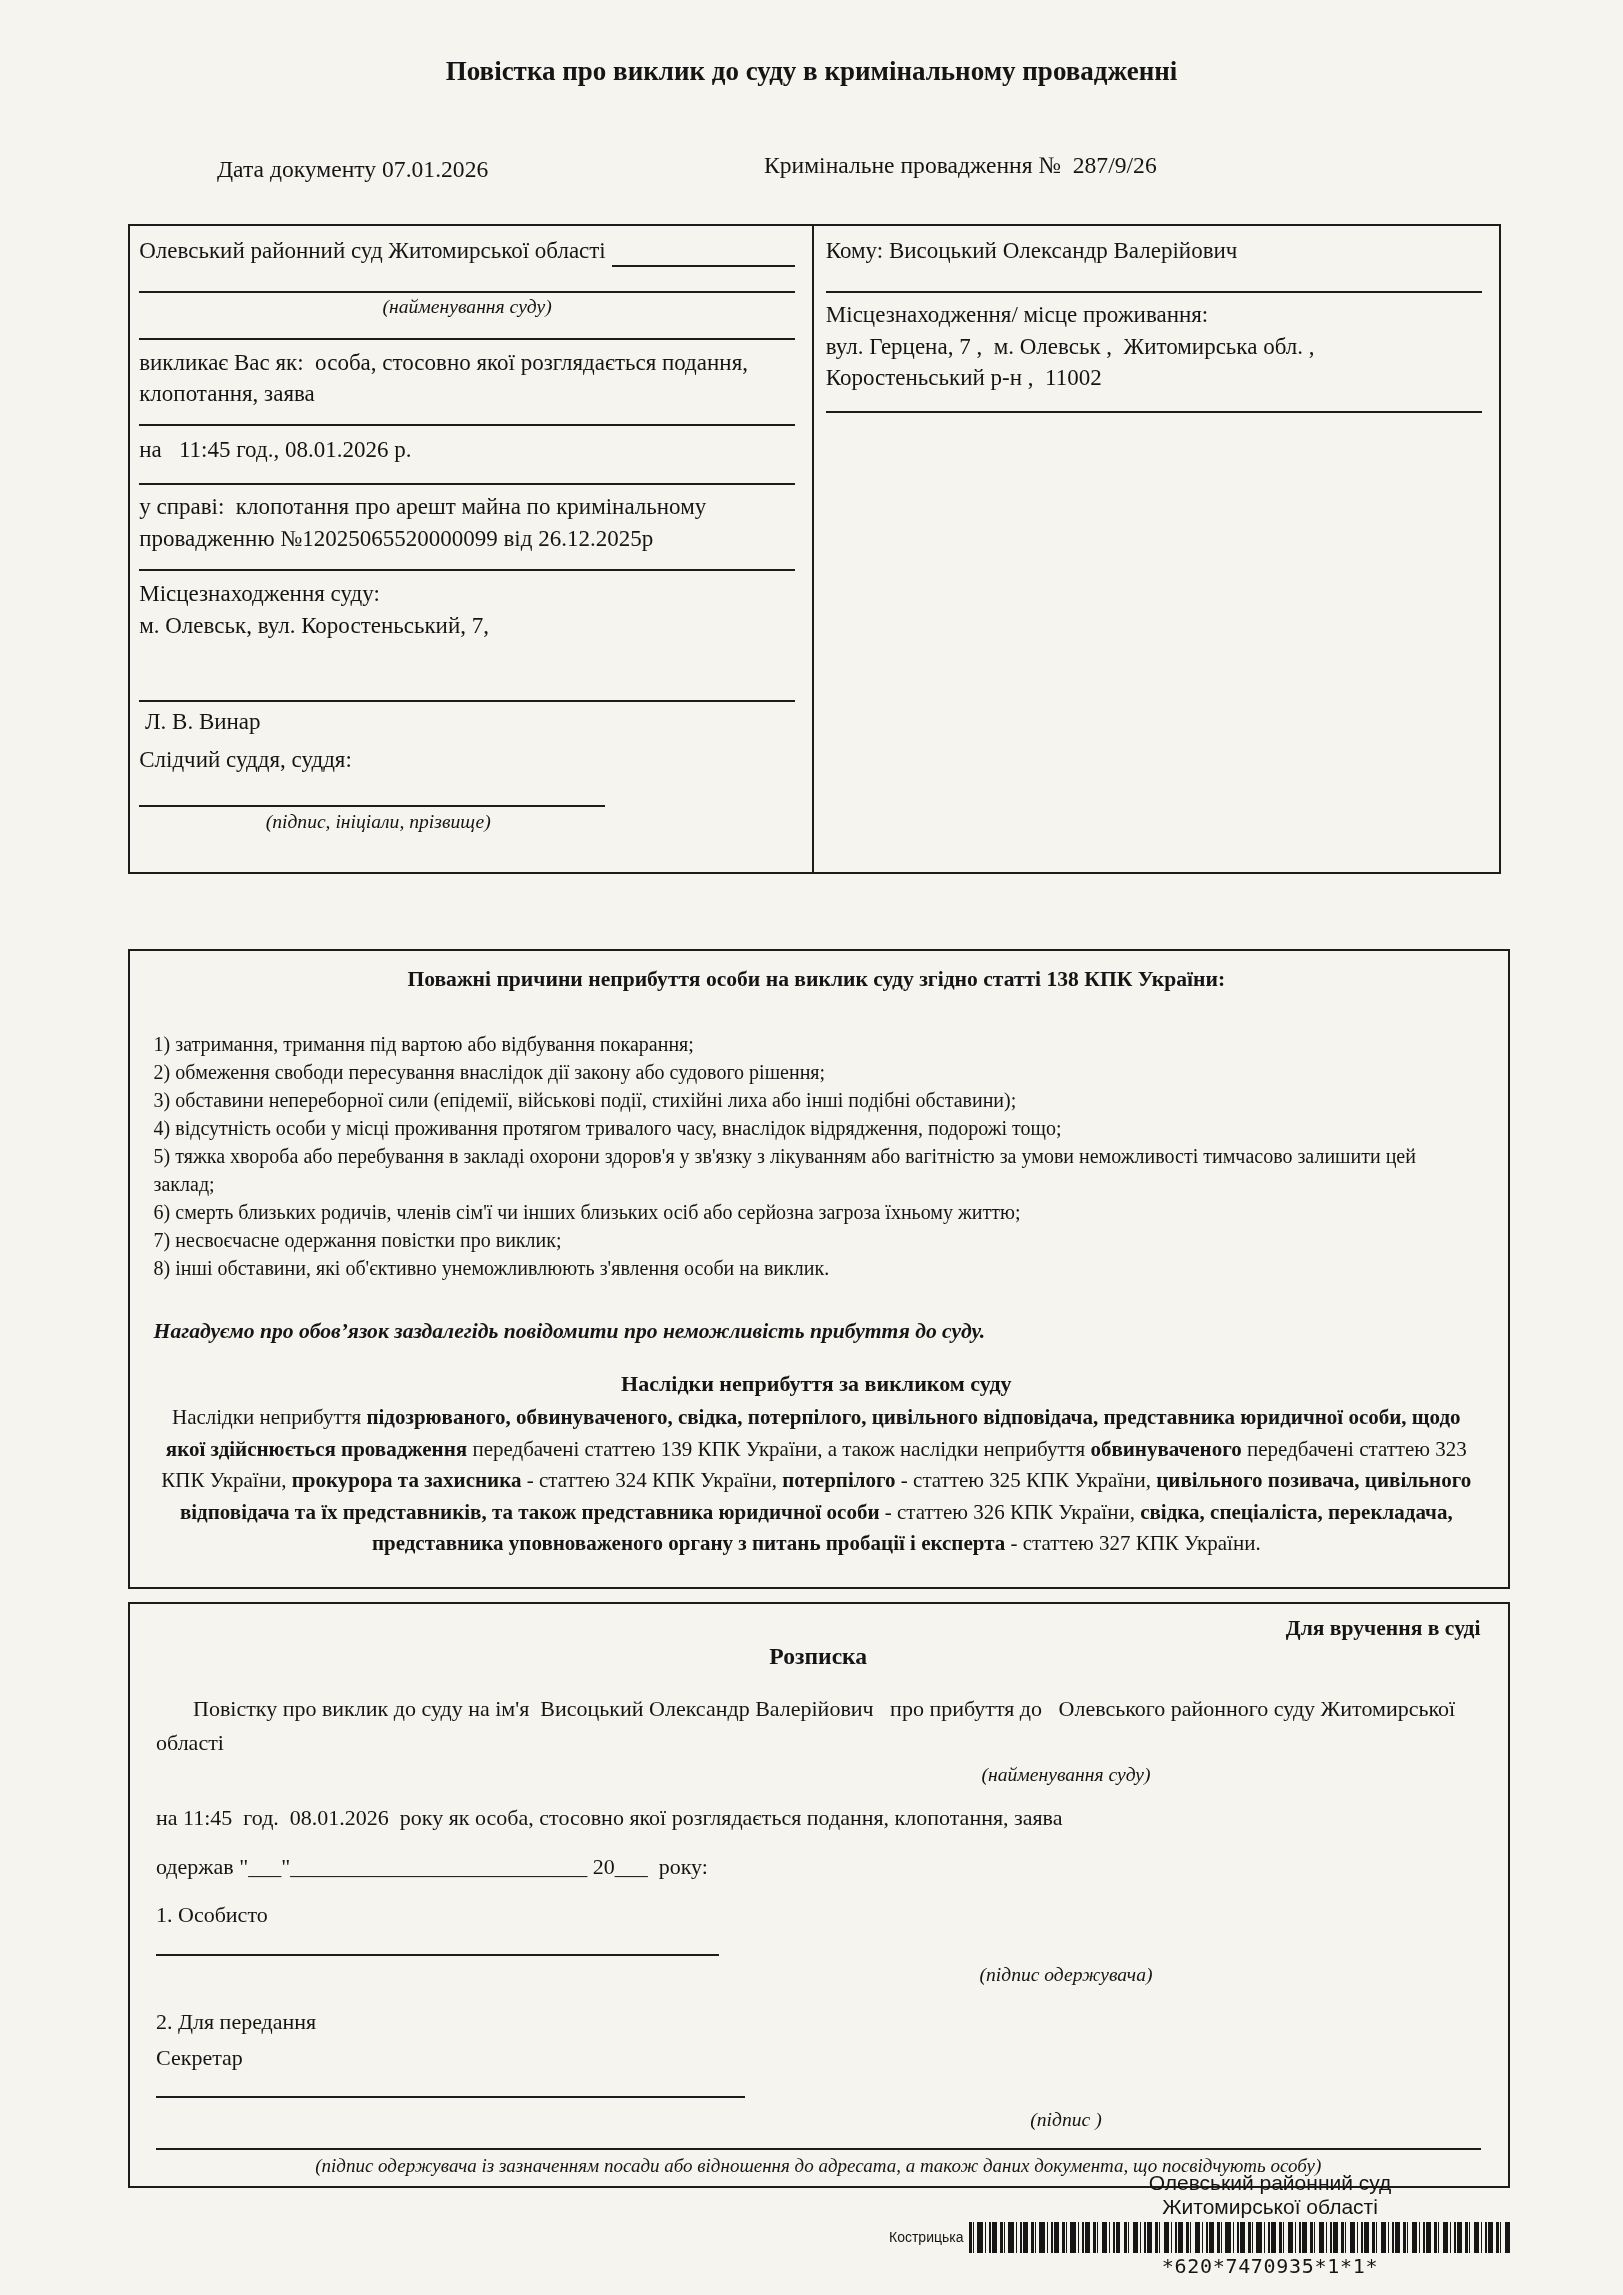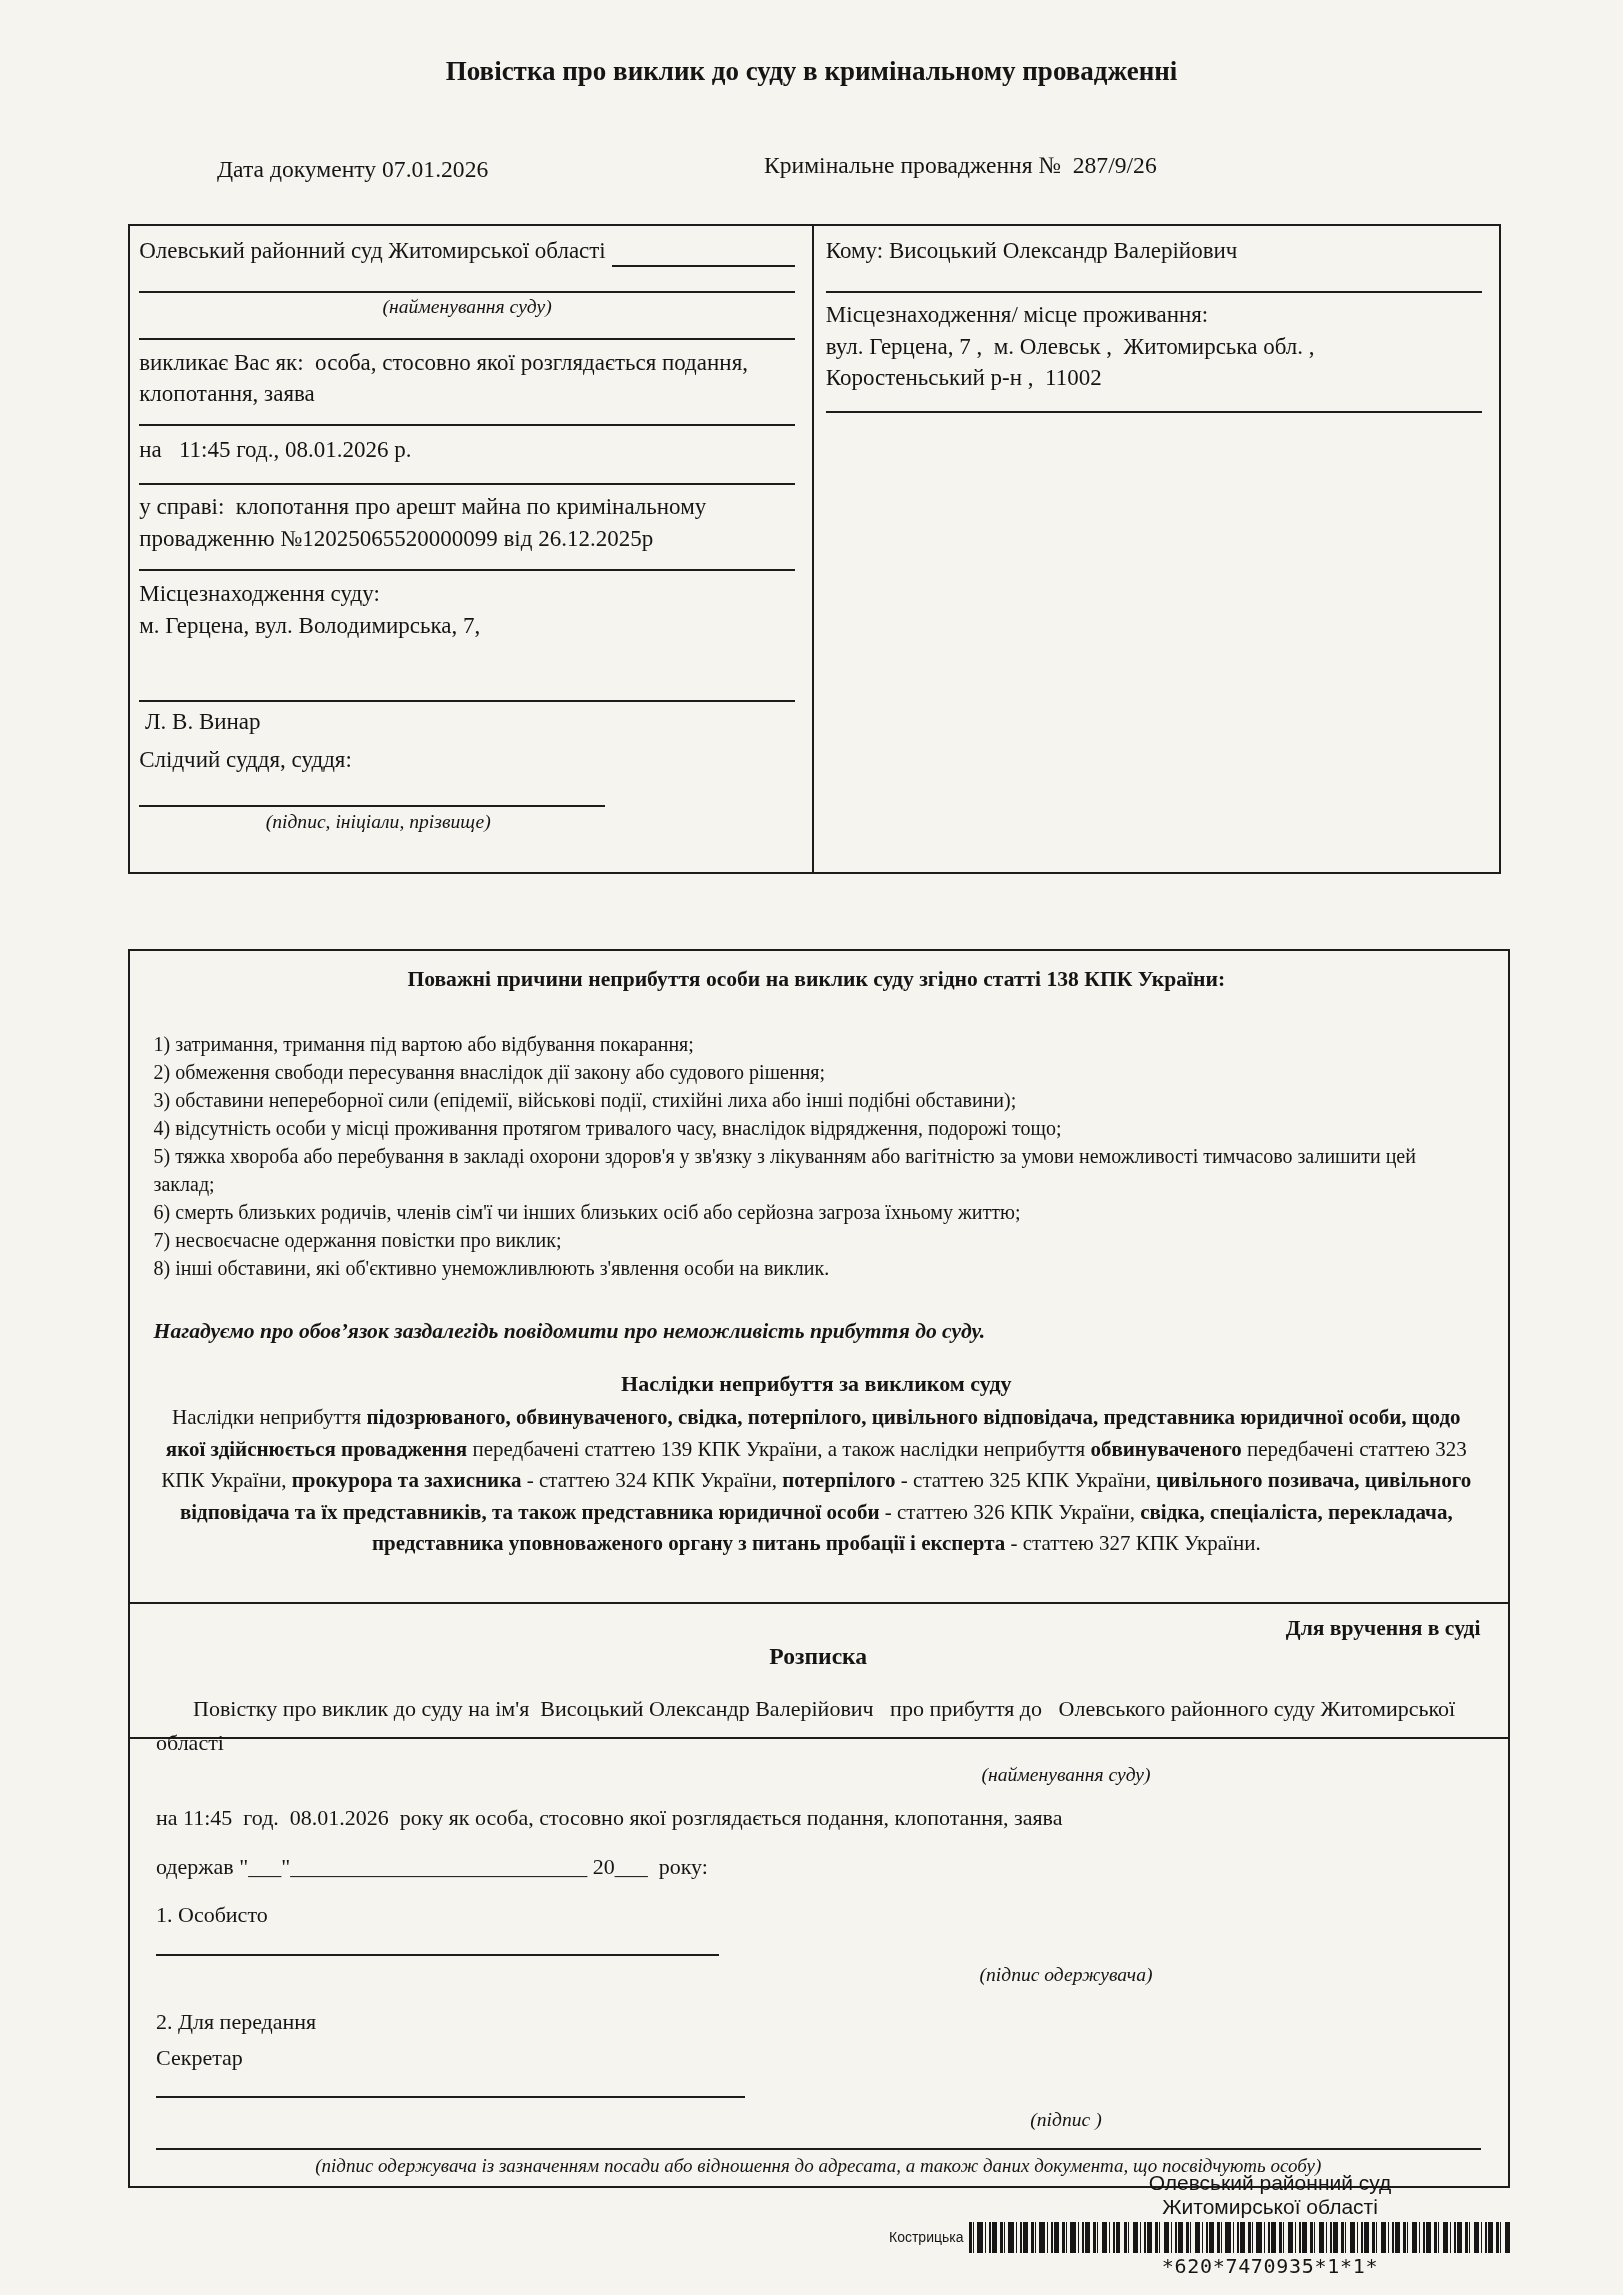--- a/index.html
+++ b/index.html
@@ -38,21 +38,21 @@
   .box1 .lc { width: 684px; border-right: 2px solid #1c1c1c; padding: 9.2px 17px 0 9.2px; }
   .box1 .rc { flex: 1; padding: 9.2px 17px 0 11.8px; }
   .row-tail { display: flex; align-items: flex-end; }
   .row-tail .tail { flex: 1; border-bottom: 2px solid #1c1c1c; height: 26px; margin-left: 6.5px; min-width: 79px; }
   .rule-short { width: 466px; }
   .sig-hint { width: 478px; text-align: center; }
 
   
   .box2 {
     position: absolute; left: 128px; top: 949px;
-    width: 1382px; height: 790px;
+    width: 1382px; height: 640px;
     border: 2.6px solid #1c1c1c;
     padding: 15.7px 29px 0 23.6px;
   }
   .b2-title { text-align: center; font-weight: 700; font-size: 21.6px; }
   .b2-list { margin-top: 38px; font-size: 20px; }
   .b2-list .item { line-height: 1.4; white-space: pre-wrap; }
   .reminder { font-weight: 700; font-style: italic; font-size: 21.6px; margin-top: 37px; }
   .b2-sub { text-align: center; font-weight: 700; font-size: 22px; margin-top: 27.5px; }
   .b2-par { text-align: center; font-size: 21px; line-height: 1.5; margin-top: 5.2px; padding: 0 6.5px; }
   .seg-bi { font-weight: 700; }
@@ -114,21 +114,21 @@
     <div class="rule mt36"></div>
     <div class="hint center mt6">(найменування суду)</div>
     <div class="rule mt30"></div>
     <div class="t mt10">викликає Вас як:  особа, стосовно якої розглядається подання, клопотання, заява</div>
     <div class="rule mt22"></div>
     <div class="t mt12">на   11:45 год., 08.01.2026 р.</div>
     <div class="rule mt26"></div>
     <div class="t mt10">у справі:  клопотання про арешт майна по кримінальному провадженню №12025065520000099 від 26.12.2025р</div>
     <div class="rule mt22"></div>
     <div class="t mt10">Місцезнаходження суду:</div>
-    <div class="t">м. Герцена, вул. Володимирська, 7,</div>
+    <div class="t">м. Олевськ, вул. Коростеньський, 7,</div>
     <div class="rule mt90"></div>
     <div class="t mt6"> Л. В. Винар</div>
     <div class="t mt10">Слідчий суддя, суддя:</div>
     <div class="rule rule-short mt44"></div>
     <div class="hint sig-hint mt6">(підпис, ініціали, прізвище)</div>
   </div>
   <div class="rc">
     <div class="t">Кому: Висоцький Олександр Валерійович</div>
     <div class="rule mt36"></div>
     <div class="t mt10">Місцезнаходження/ місце проживання:</div>

